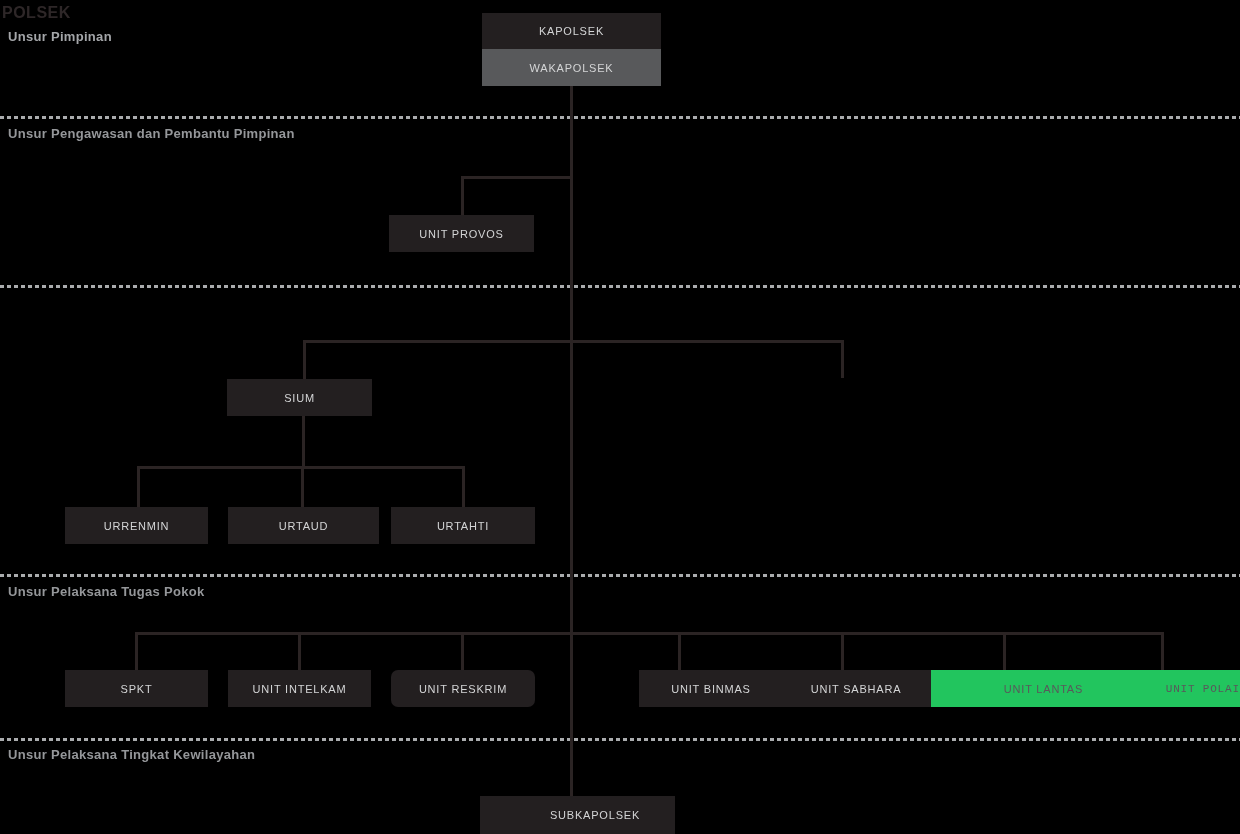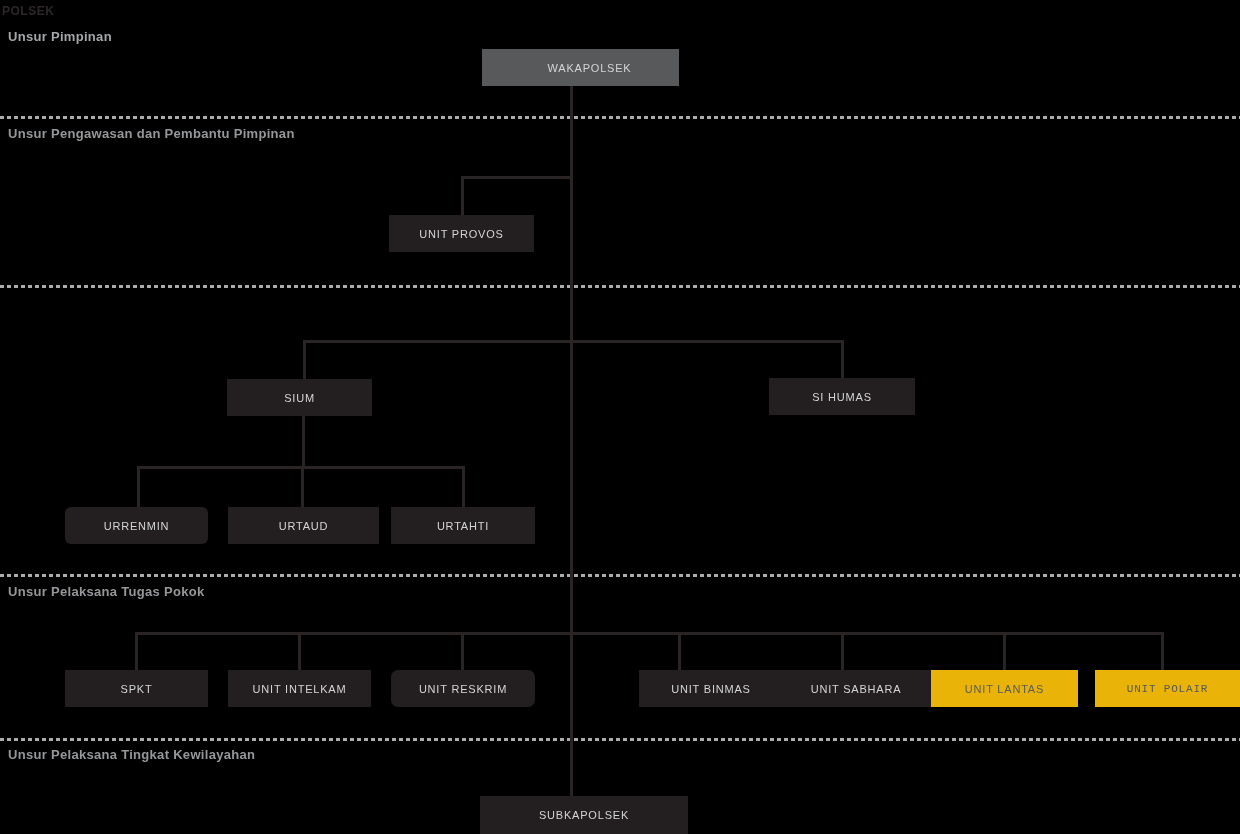--- a/index.html
+++ b/index.html
@@ -12,21 +12,21 @@
     width: 1240px;
     height: 834px;
     background: #000000;
     overflow: hidden;
     font-family: "Liberation Sans", sans-serif;
   }
   .chart-title {
     position: absolute;
     left: 2px;
     top: 4px;
-    font-size: 12px;
+    font-size: 16px;
     font-weight: bold;
     letter-spacing: 0.5px;
     color: #2e2728;
   }
   .section-header {
     position: absolute;
     left: 8px;
     font-size: 13px;
     font-weight: bold;
     letter-spacing: 0.3px;
@@ -65,25 +65,25 @@
     letter-spacing: 0.8px;
     text-align: center;
   }
   .node.dark {
     background: #231f20;
     color: #d4d5d6;
   }
   .node.gray {
     background: #58595b;
     color: #d4d5d6;
-    padding-left: 18px;
   }
   .node.light {
-    background: #eab308;
+    background: #22c55e;
     color: #58595b;
+    padding-left: 39px;
   }
 </style>
 </head>
 <body>
 
 <div class="canvas">
 
   <div class="chart-title">POLSEK</div>
   <div class="section-header hdr-pimpinan">Unsur Pimpinan</div>
   <div class="section-header hdr-pengawasan">Unsur Pengawasan dan Pembantu Pimpinan</div>
@@ -112,36 +112,36 @@
 
   <div class="connector" style="left:135px; top:632px; width:1029px; height:3px;"></div>
   <div class="connector" style="left:135px; top:632px; width:3px; height:38px;"></div>
   <div class="connector" style="left:298px; top:632px; width:3px; height:38px;"></div>
   <div class="connector" style="left:461px; top:632px; width:3px; height:38px;"></div>
   <div class="connector" style="left:678px; top:632px; width:3px; height:38px;"></div>
   <div class="connector" style="left:841px; top:632px; width:3px; height:38px;"></div>
   <div class="connector" style="left:1003px; top:632px; width:3px; height:38px;"></div>
   <div class="connector" style="left:1161px; top:632px; width:3px; height:38px;"></div>
 
+  <div class="node dark" style="left:482px; top:13px; width:179px; height:36px;">
+    <span>KAPOLSEK</span>
+  </div>
   <div class="node gray" style="left:482px; top:49px; width:179px;">
     <span>WAKAPOLSEK</span>
   </div>
 
   <div class="node dark" style="left:389px; top:215px; width:145px;">
     <span>UNIT PROVOS</span>
   </div>
 
   <div class="node dark" style="left:227px; top:379px; width:145px;">
     <span>SIUM</span>
   </div>
-  <div class="node dark" style="left:769px; top:378px; width:146px;">
-    <span>SI HUMAS</span>
-  </div>
 
-  <div class="node dark" style="left:65px; top:507px; width:143px;border-radius:6px;">
+  <div class="node dark" style="left:65px; top:507px; width:143px;">
     <span>URRENMIN</span>
   </div>
   <div class="node dark" style="left:228px; top:507px; width:151px;">
     <span>URTAUD</span>
   </div>
   <div class="node dark" style="left:391px; top:507px; width:144px;">
     <span>URTAHTI</span>
   </div>
 
   <div class="node dark" style="left:65px; top:670px; width:143px;">
@@ -159,17 +159,17 @@
   <div class="node dark" style="left:770px; top:670px; width:172px;">
     <span>UNIT SABHARA</span>
   </div>
   <div class="node light" style="left:931px; top:670px; width:147px;">
     <span>UNIT LANTAS</span>
   </div>
   <div class="node light" style="left:1095px; top:670px; width:145px;font-family:Liberation Mono, monospace;">
     <span>UNIT POLAIR</span>
   </div>
 
-  <div class="node dark" style="left:480px; top:796px; width:208px; height:38px;">
+  <div class="node dark" style="left:480px; top:796px; width:160px; height:38px;padding-left:35px;">
     <span>SUBKAPOLSEK</span>
   </div>
 
 </div>
 
 </body></html>

